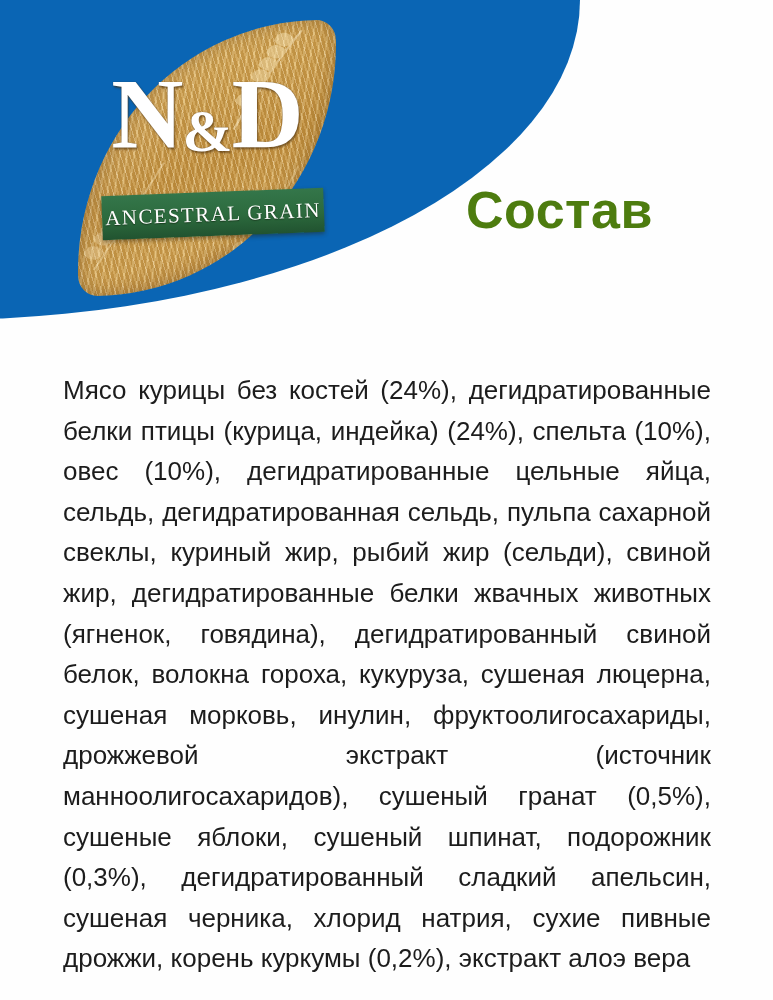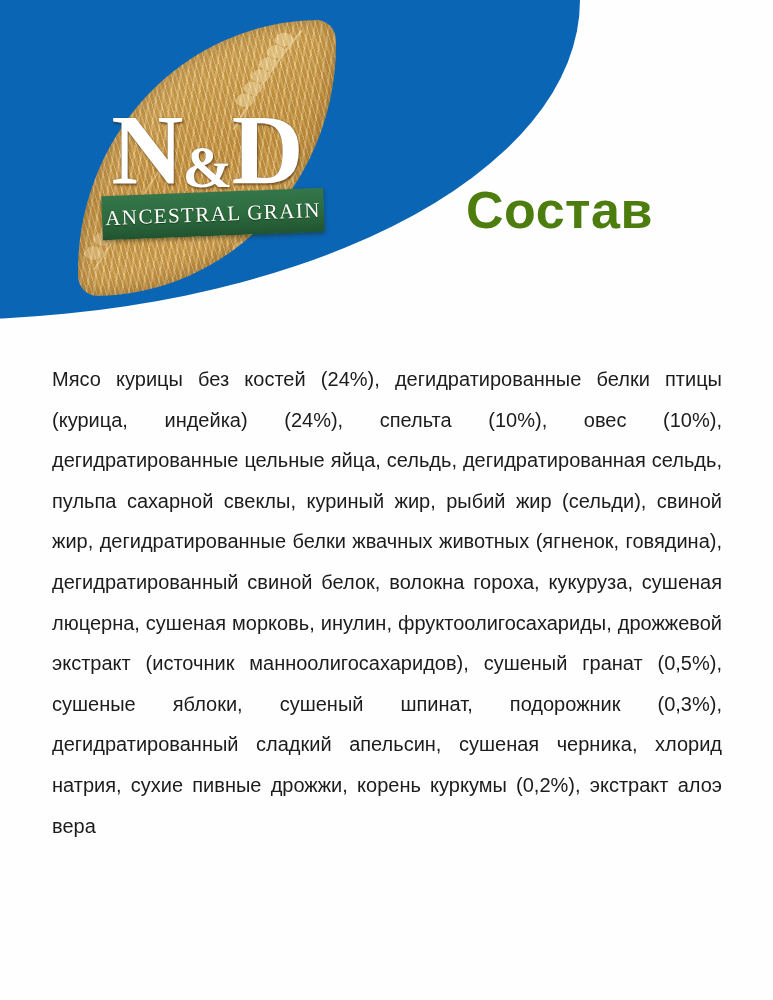--- a/index.html
+++ b/index.html
@@ -93,21 +93,20 @@
     text-align: center;
     font-family: "Liberation Serif", serif;
     font-weight: 700;
     font-size: 100px;
     line-height: 1;
     color: #ffffff;
     letter-spacing: -1px;
     text-shadow:
       1px 2px 2px rgba(70,42,8,0.55),
       0 0 1px rgba(60,36,6,0.8);
-    margin-top: 36px;
   }
   .logo-nd .amp {
     font-size: 60px;
     vertical-align: -4px;
   }
 
   .logo-banner {
     position: absolute;
     left: 26px;
     top: 170px;
@@ -142,22 +141,22 @@
   }
 
   
   .content {
     position: absolute;
     left: 51px;
     top: 358px;
     width: 672px;
   }
   .ingredients {
-    margin: 1px;
-    font-size: 20px;
+    margin: 12px;
+    font-size: 26px;
     line-height: 40.6px;
     color: #1c1c1c;
     text-align: justify;
     text-align-last: left;
     word-spacing: 0px;
     hyphens: none;
   }
 </style>
 </head>
 <body>

